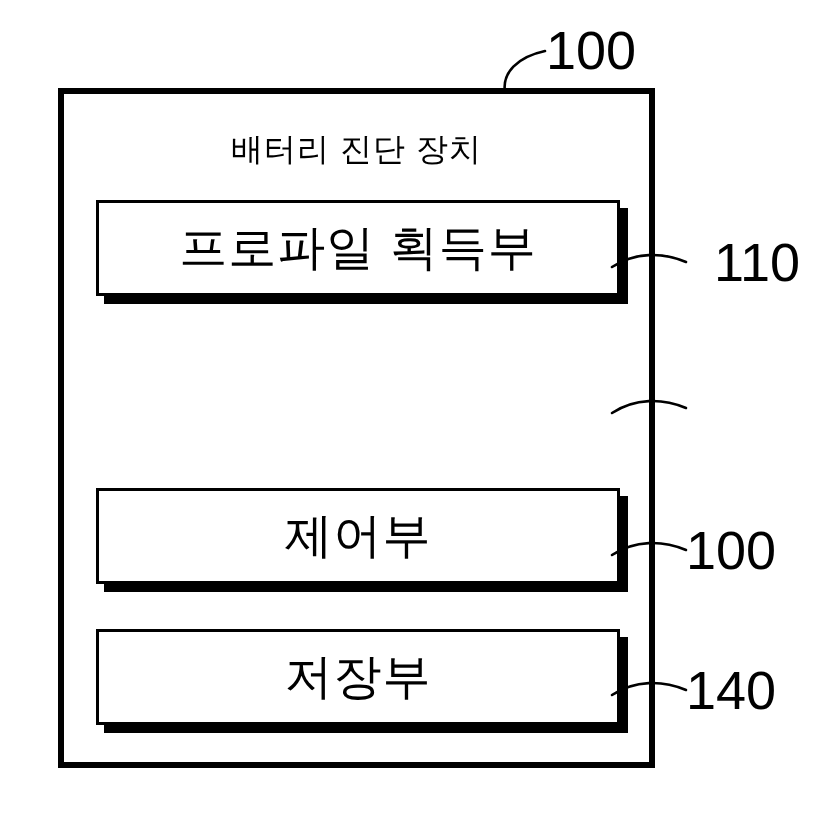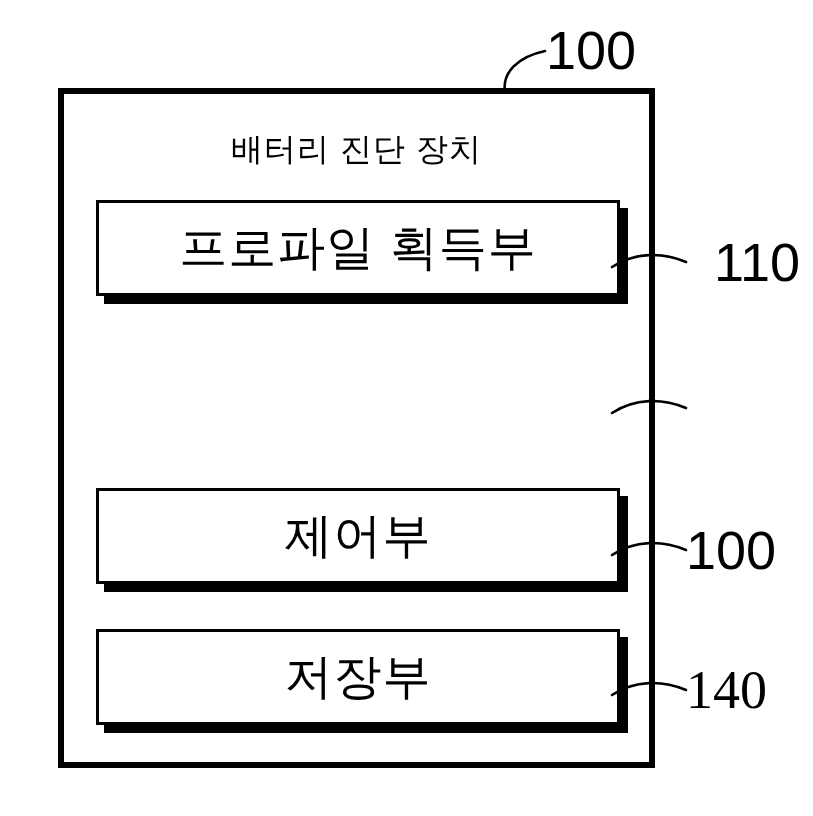--- a/index.html
+++ b/index.html
@@ -58,21 +58,21 @@
     font-size: 54px;
     line-height: 1;
     letter-spacing: 0px;
     z-index: 4;
     white-space: nowrap;
   }
   .ref-100 { left: 546px; top: 24px; }
   .ref-110 { left: 714px; top: 236px; }
   .ref-120 { left: 686px; top: 382px; }
   .ref-130 { left: 686px; top: 524px; }
-  .ref-140 { left: 686px; top: 664px; font-family: Liberation Serif, serif; }
+  .ref-140 { left: 686px; top: 664px; }
   .leader-svg {
     position: absolute;
     left: 0; top: 0;
     width: 813px; height: 816px;
     z-index: 3;
     pointer-events: none;
   }
   .leader-svg path {
     fill: none;
     stroke: #000000;

